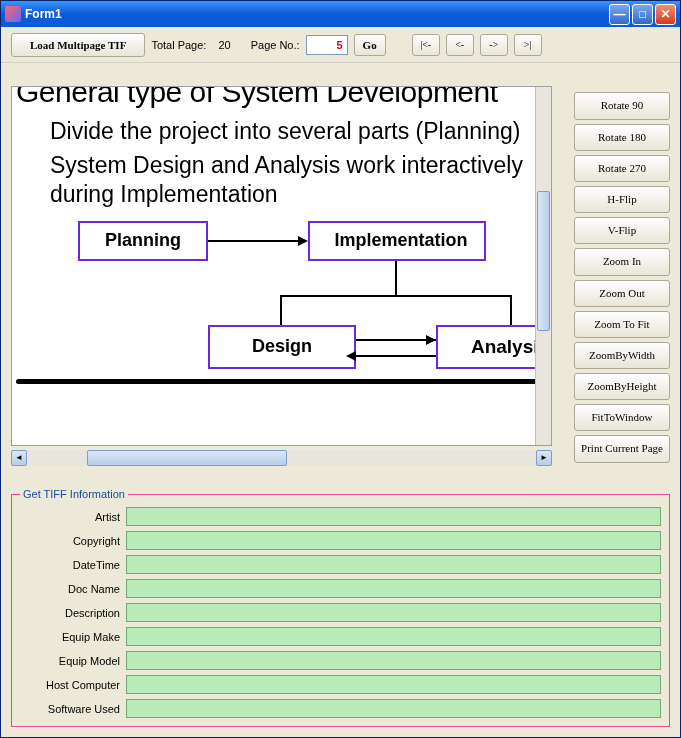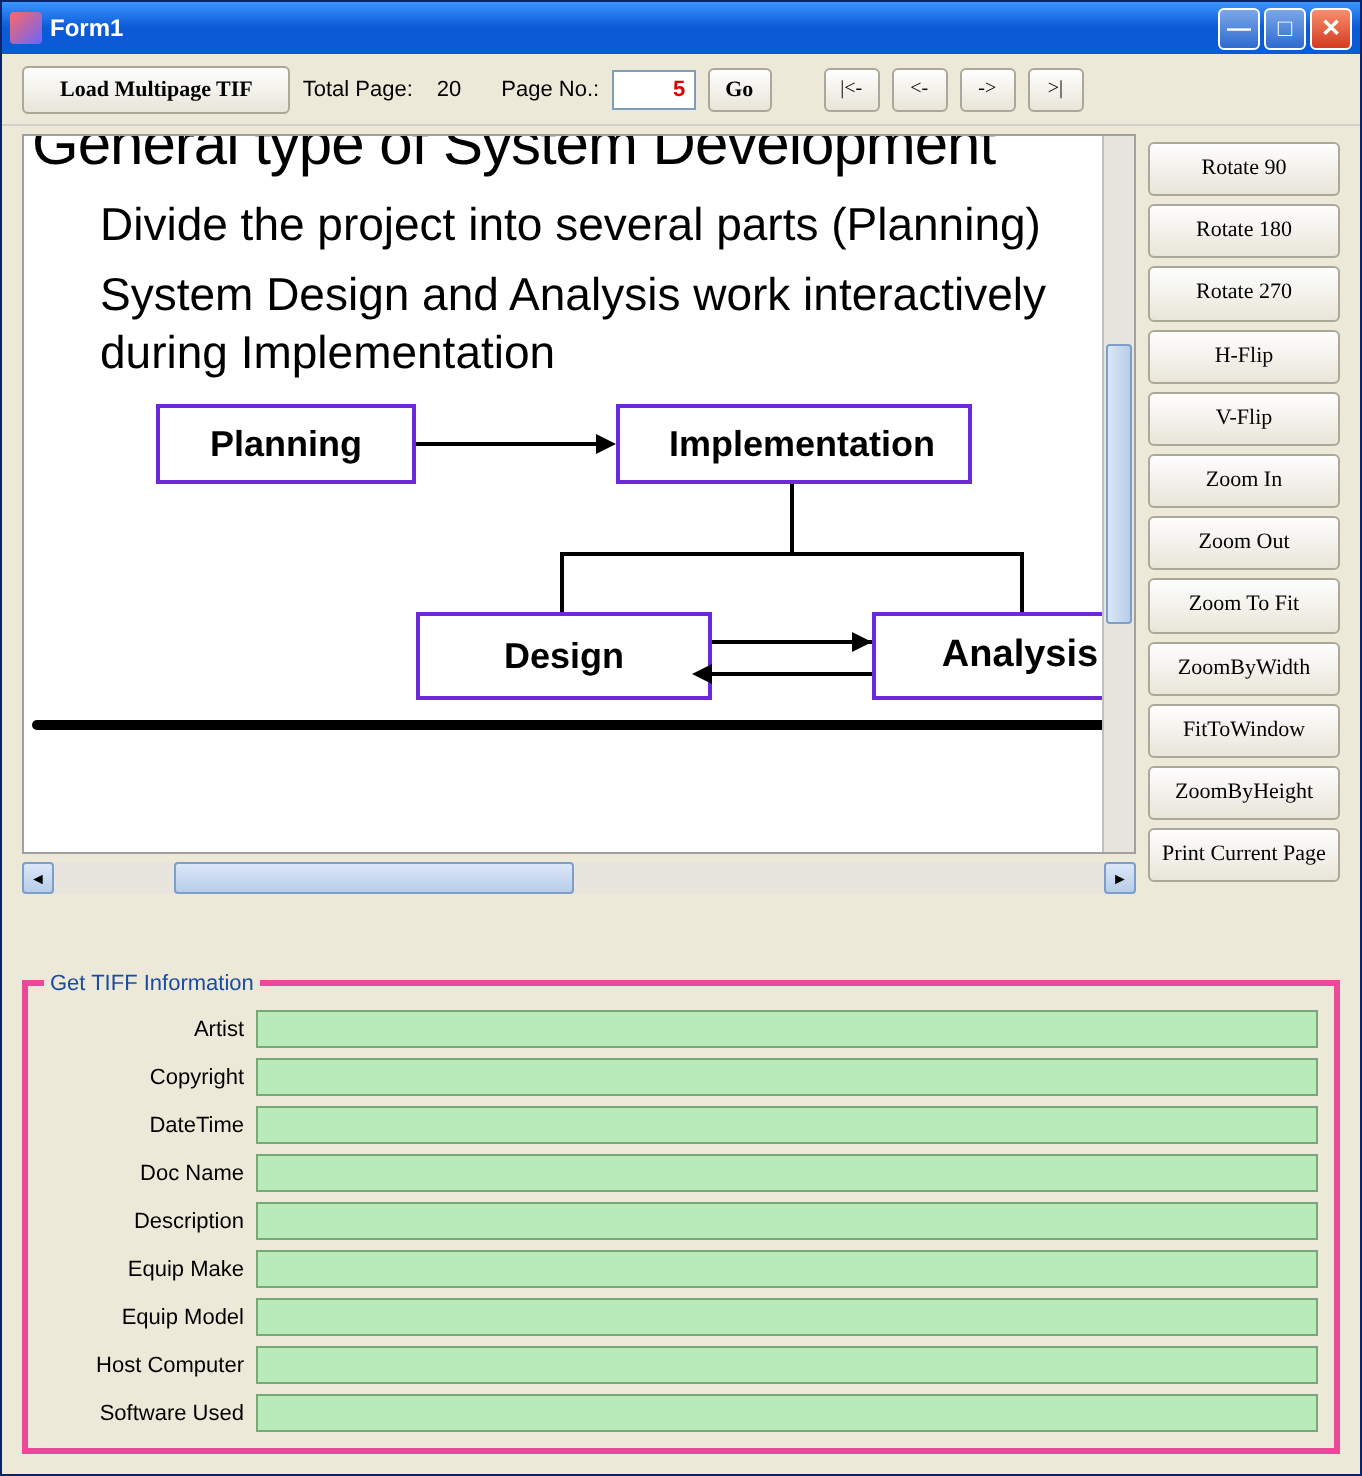--- a/index.html
+++ b/index.html
@@ -15,21 +15,21 @@
 .titlebar-btn.min, .titlebar-btn.max { background: linear-gradient(to bottom, #7ba7e8, #2e6ad0); }
 .titlebar-btn.close { background: linear-gradient(to bottom, #f88d6e, #d43a1f); }
 
 .toolbar { height: 36px; padding: 6px 10px; display: flex; align-items: center; gap: 6px; border-bottom: 1px solid #d4d0c8; }
 .btn { background: linear-gradient(to bottom, #fefefe, #e8e5d8); border: 1px solid #aca899; border-radius: 3px; padding: 4px 8px; font-size: 11px; cursor: pointer; font-family: Tahoma; }
 .btn-wide { padding: 5px 18px; font-weight: bold; }
 .btn-nav { width: 28px; height: 22px; padding: 0; display: flex; align-items: center; justify-content: center; font-size: 10px; }
 .static-text { font-size: 11px; }
 .page-input { width: 42px; height: 20px; border: 1px solid #7f9db9; text-align: right; padding: 1px 4px; color: #d00; font-weight: bold; font-size: 11px; background: #fff; }
 
-.main-area { flex: 1; display: flex; padding: 4px 10px 4px 10px; gap: 6px; overflow: hidden; }
+.main-area { flex: 1; display: flex; padding: 4px 10px 4px 10px; gap: 22px; overflow: hidden; align-items: center; }
 .viewer-col { flex: 1; display: flex; flex-direction: column; }
 .canvas-wrap { height: 360px; border: 1px solid #a0a0a0; background: #fff; display: flex; overflow: hidden; position: relative; }
 .canvas { flex: 1; overflow: hidden; position: relative; }
 .vscroll { width: 16px; background: #e7e5de; border-left: 1px solid #c0c0c0; position: relative; }
 .vscroll-thumb { position: absolute; top: 104px; left: 1px; right: 1px; height: 140px; background: linear-gradient(to right, #dbe7f8, #b8cde8); border: 1px solid #7d9ec8; border-radius: 2px; }
 .hscroll { height: 16px; background: #e7e5de; display: flex; margin-top: 4px; }
 .hscroll-btn { width: 16px; height: 16px; background: linear-gradient(to bottom, #dbe7f8, #b8cde8); border: 1px solid #7d9ec8; border-radius: 2px; display: flex; align-items: center; justify-content: center; font-size: 8px; }
 .hscroll-track { flex: 1; background: #e7e5de; position: relative; }
 .hscroll-thumb { position: absolute; left: 60px; width: 200px; top: 0; bottom: 0; background: linear-gradient(to bottom, #dbe7f8, #b8cde8); border: 1px solid #7d9ec8; border-radius: 2px; }
 
@@ -41,21 +41,21 @@
 .arrow-line { position: absolute; background: #000; }
 .arrow-v { width: 2px; }
 .arrow-h { height: 2px; }
 .arrow-head-r { position: absolute; width: 0; height: 0; border-top: 5px solid transparent; border-bottom: 5px solid transparent; border-left: 10px solid #000; }
 .arrow-head-l { position: absolute; width: 0; height: 0; border-top: 5px solid transparent; border-bottom: 5px solid transparent; border-right: 10px solid #000; }
 .thick-bar { position: absolute; left: -34px; right: -10px; height: 5px; background: #000; border-radius: 3px; }
 
 .side-panel { width: 96px; display: flex; flex-direction: column; gap: 4px; padding-top: 4px; }
 .side-btn { background: linear-gradient(to bottom, #fefefe, #e8e5d8); border: 1px solid #aca899; border-radius: 3px; padding: 6px 2px; font-size: 11px; cursor: pointer; text-align: center; font-family: Tahoma; line-height: 1.2; }
 
-.groupbox { margin: 6px 10px 10px 10px; border: 3px solid #ec4899; padding: 12px 8px 8px 8px; position: relative; }
+.groupbox { margin: 6px 10px 10px 10px; border: 1px solid #ec4899; padding: 12px 8px 8px 8px; position: relative; }
 .groupbox-title { position: absolute; top: -7px; left: 8px; background: #ece9d8; padding: 0 3px; color: #1b4aa3; font-size: 11px; }
 .info-row { display: flex; align-items: center; margin-bottom: 5px; }
 .info-label { width: 106px; text-align: right; padding-right: 6px; font-size: 11px; }
 .info-field { flex: 1; height: 19px; background: #b8ebb8; border: 1px solid #7aa77a; }
 </style>
 </head>
 <body>
 
 <div class="window">
   <div class="titlebar">
@@ -125,22 +125,22 @@
     <div class="side-panel">
       <button class="side-btn">Rotate 90</button>
       <button class="side-btn">Rotate 180</button>
       <button class="side-btn">Rotate 270</button>
       <button class="side-btn">H-Flip</button>
       <button class="side-btn">V-Flip</button>
       <button class="side-btn">Zoom In</button>
       <button class="side-btn">Zoom Out</button>
       <button class="side-btn">Zoom To Fit</button>
       <button class="side-btn">ZoomByWidth</button>
+      <button class="side-btn">ZoomByHeight</button>
       <button class="side-btn">FitToWindow</button>
-      <button class="side-btn">ZoomByHeight</button>
       <button class="side-btn">Print Current Page</button>
     </div>
   </div>
 
   <div class="groupbox">
     <div class="groupbox-title">Get TIFF Information</div>
     <div class="info-row">
         <div class="info-label">Artist</div>
         <div class="info-field"></div>
       </div>

